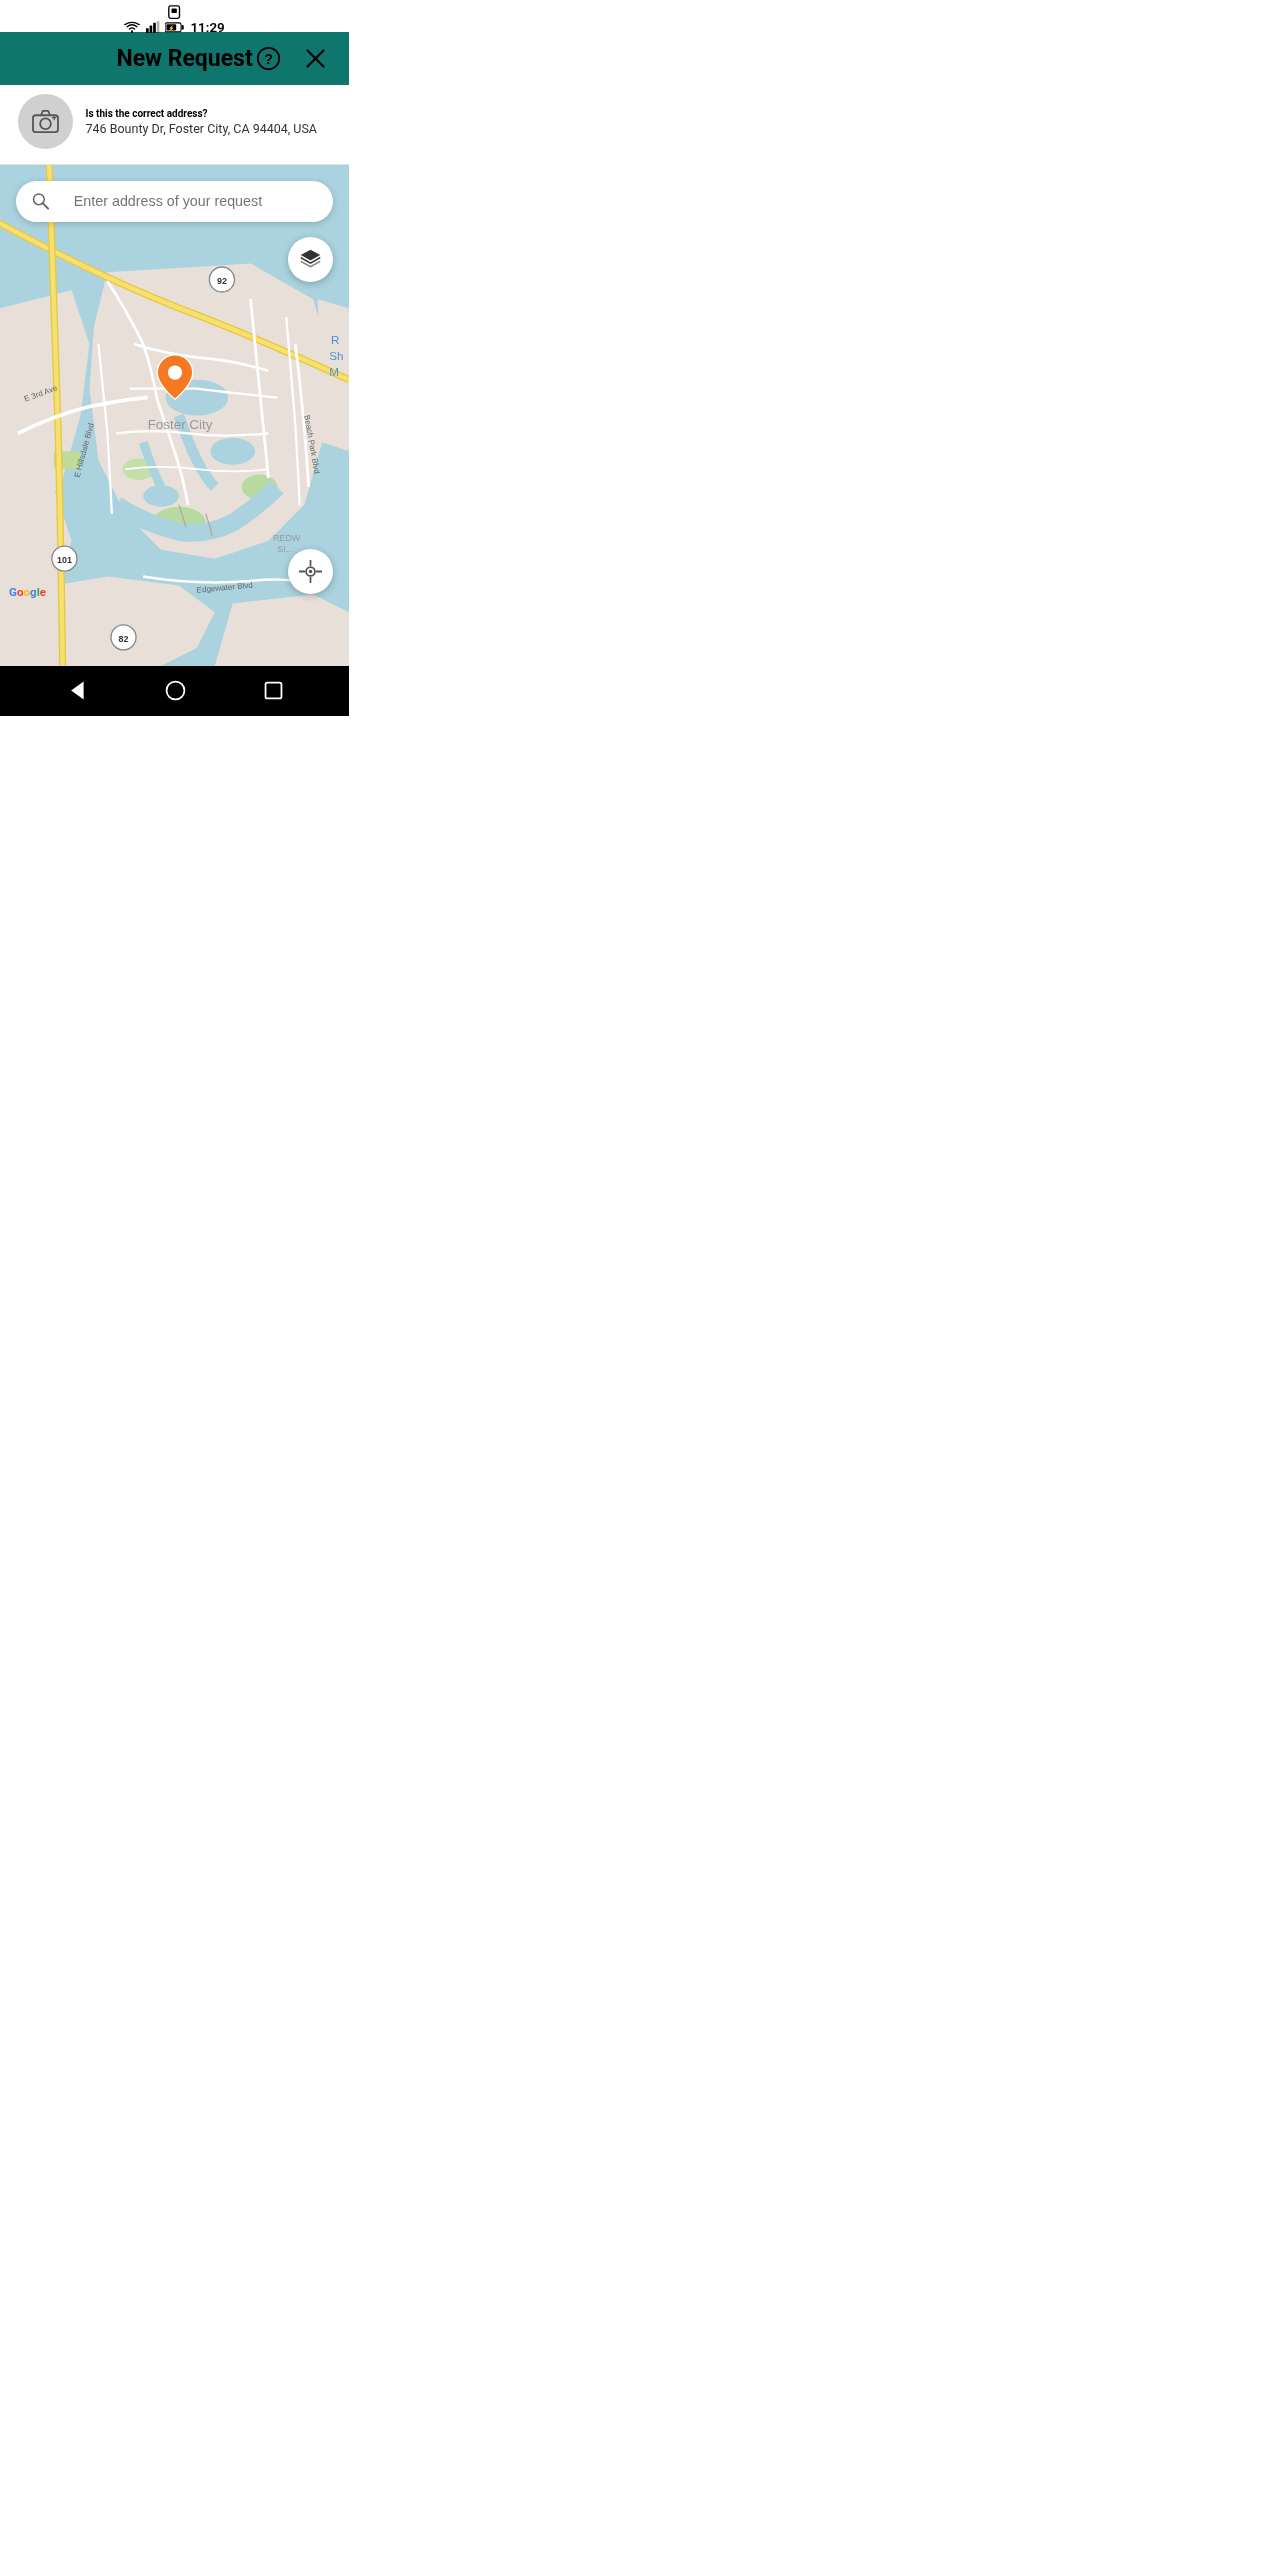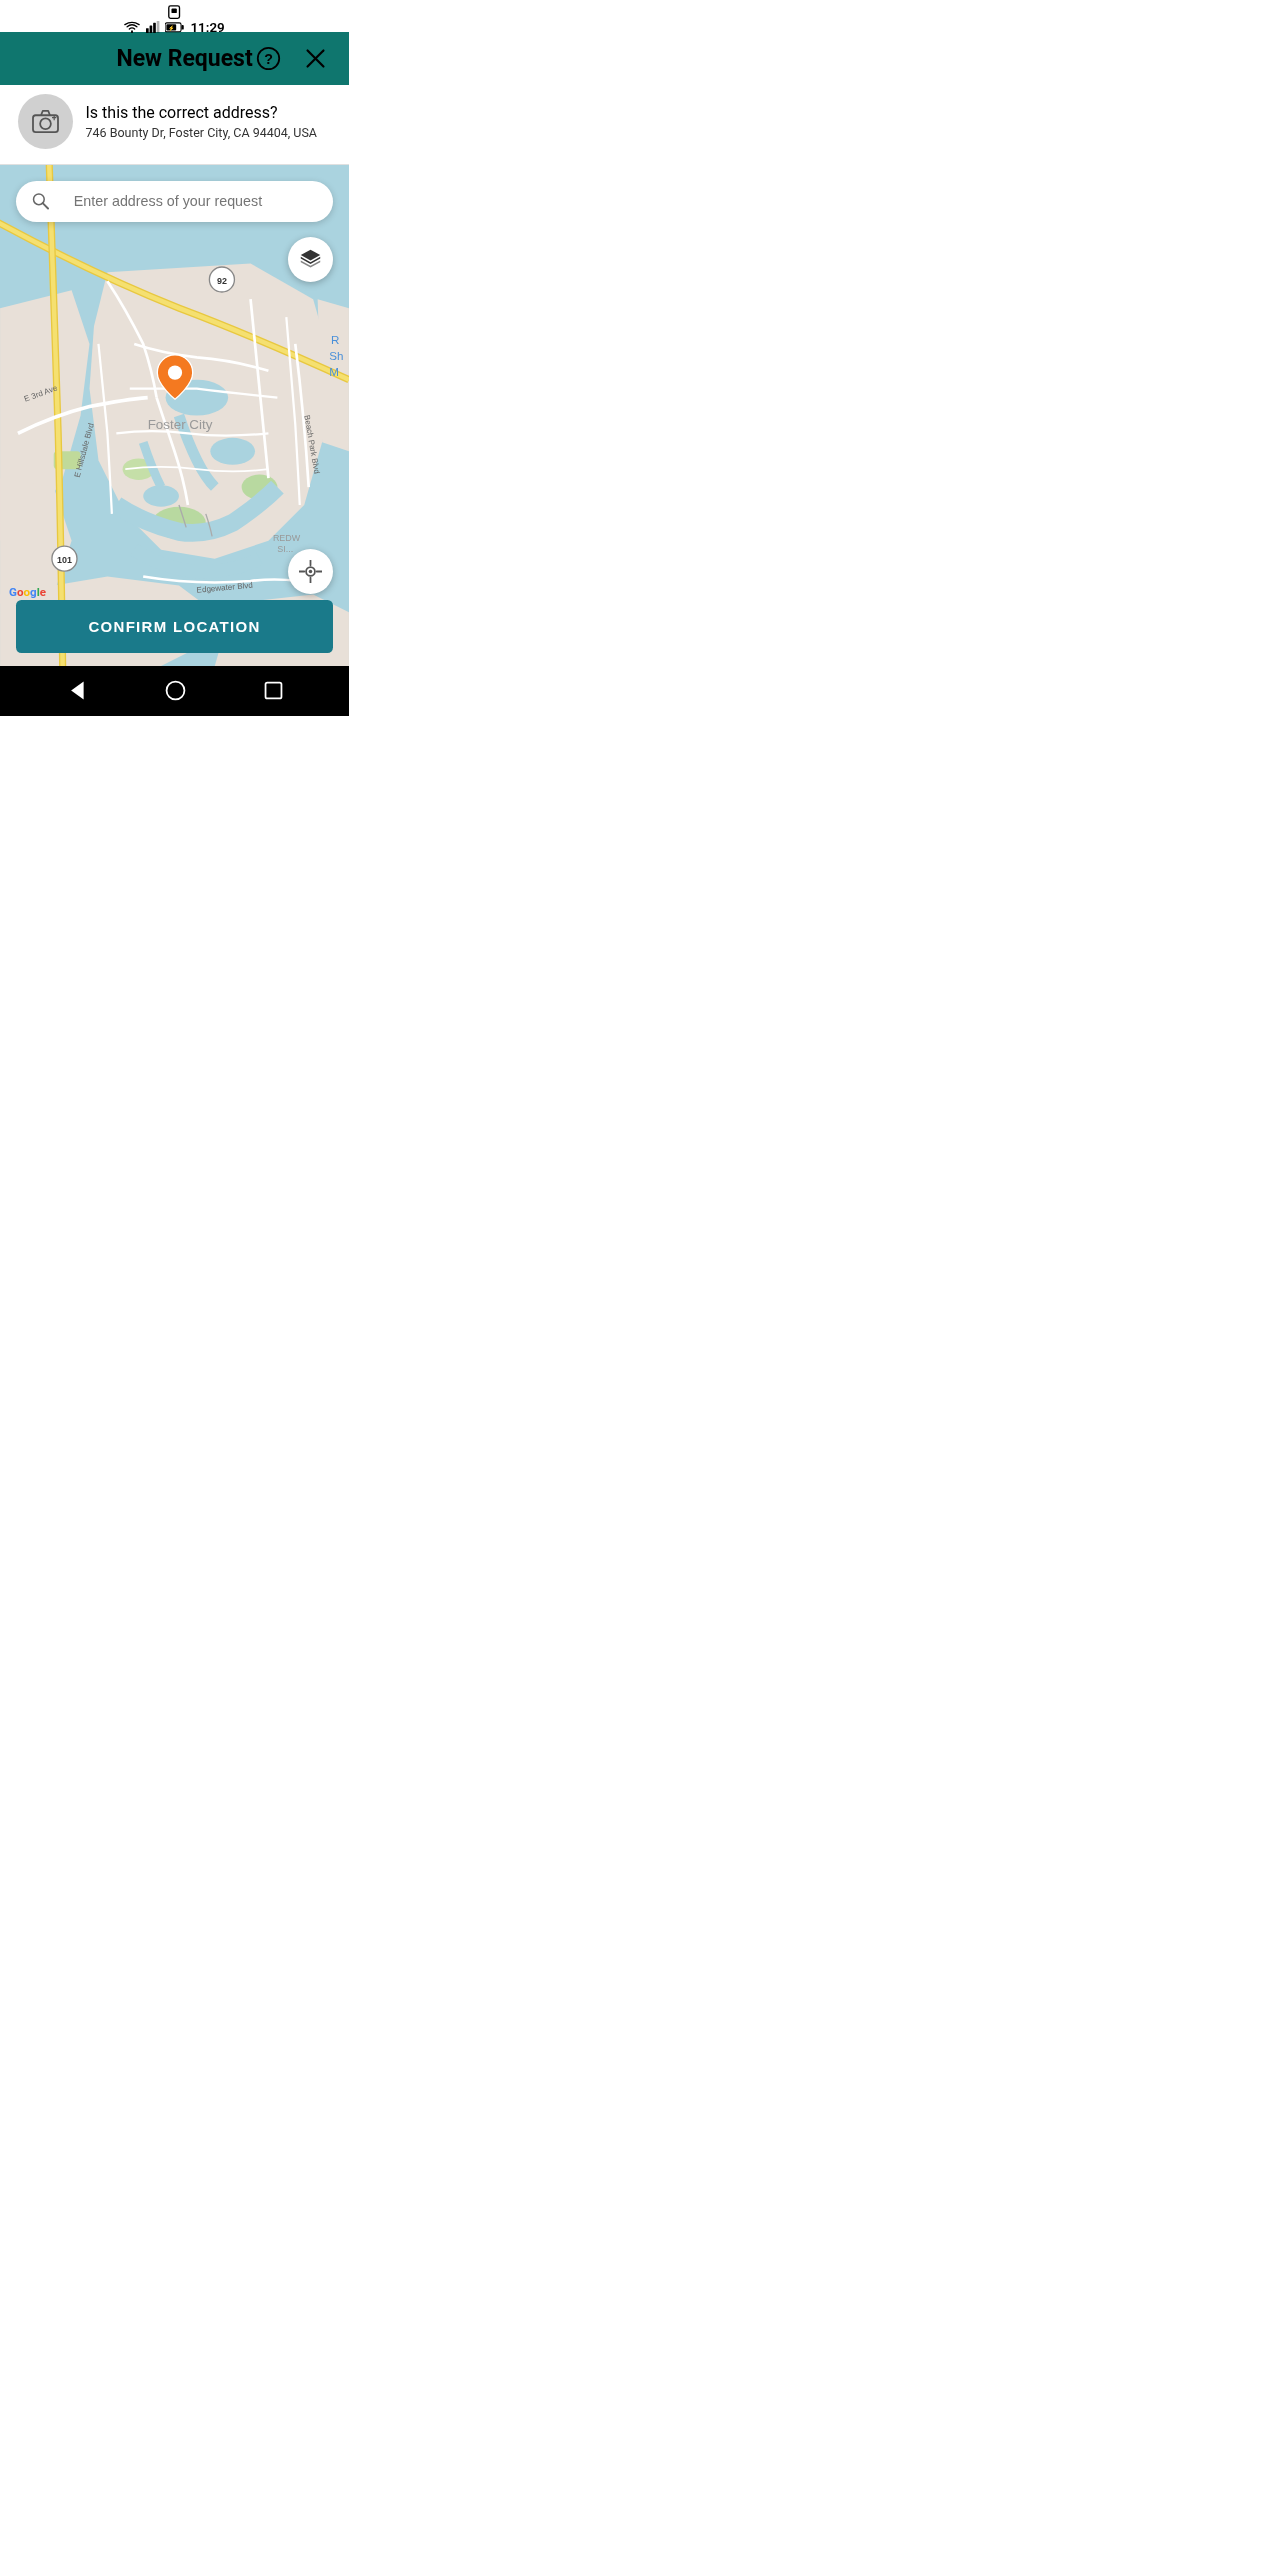--- a/index.html
+++ b/index.html
@@ -84,22 +84,22 @@
       height: 55px;
       border-radius: 50%;
       background: #d0d0d0;
       display: flex;
       align-items: center;
       justify-content: center;
       flex-shrink: 0;
     }
     .address-text-wrap {}
     .address-question {
-      font-size: 16px;
-      font-weight: 400;
+      font-size: 10px;
+      font-weight: 700;
       color: #000;
       line-height: 1.3;
     }
     .address-value {
       font-size: 12.5px;
       color: #333;
       margin-top: 1px;
     }
 
     
@@ -439,23 +439,20 @@
       <circle cx="13" cy="13" r="5" fill="none" stroke="#555" stroke-width="2"></circle>
       <circle cx="13" cy="13" r="2" fill="#555"></circle>
       <line x1="13" y1="0" x2="13" y2="6" stroke="#555" stroke-width="2" stroke-linecap="round"></line>
       <line x1="13" y1="20" x2="13" y2="26" stroke="#555" stroke-width="2" stroke-linecap="round"></line>
       <line x1="0" y1="13" x2="6" y2="13" stroke="#555" stroke-width="2" stroke-linecap="round"></line>
       <line x1="20" y1="13" x2="26" y2="13" stroke="#555" stroke-width="2" stroke-linecap="round"></line>
     </svg>
   </button>
 
   
-  <div class="confirm-btn-wrap">
-    <button class="confirm-btn">CONFIRM LOCATION</button>
-  </div>
 </div>
 
 <div class="nav-bar">
   <button class="nav-btn">
     <svg width="25" height="25" viewBox="0 0 28 28">
       <polygon points="22,4 8,14 22,24" fill="#fff"></polygon>
     </svg>
   </button>
   <button class="nav-btn">
     <svg width="25" height="25" viewBox="0 0 28 28">

